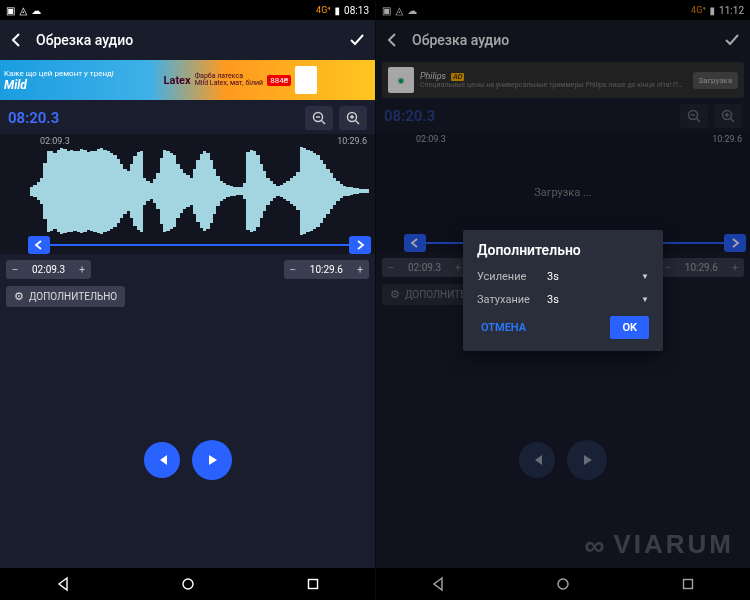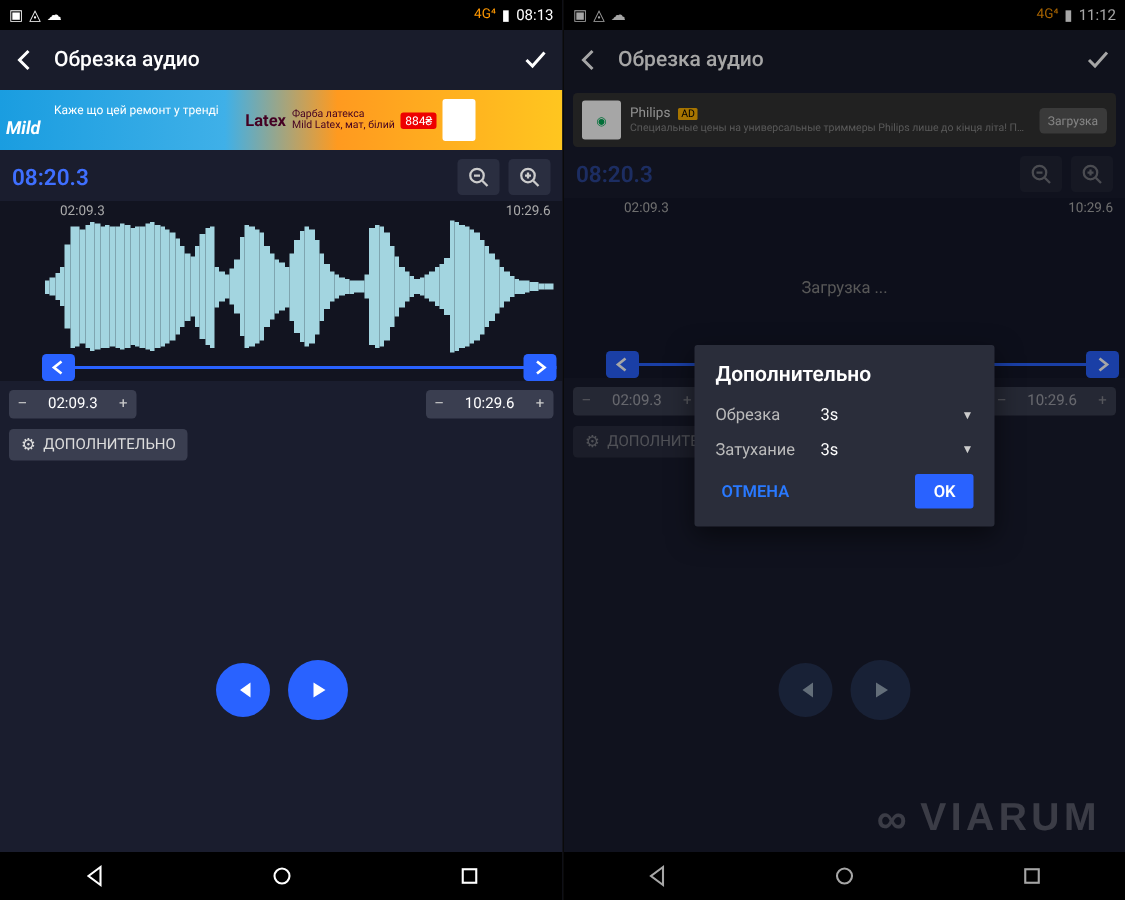--- a/index.html
+++ b/index.html
@@ -173,21 +173,21 @@
       <div class="title">Обрезка аудио</div>
       <div class="check">
         <svg width="18" height="18" viewBox="0 0 18 18">
             <path d="M3 9 L7 13 L15 4" stroke="#fff" stroke-width="2" fill="none"></path>
           </svg>
       </div>
     </div>
 
     <div class="adbanner">
       <div style="flex:1;display:flex;flex-direction:column;justify-content:center;">
-        <span style="font-size:8px;margin-left:32px;">Kaже що цей ремонт у тренді</span>
+        <span style="font-size:8px;">Kaже що цей ремонт у тренді</span>
         <span style="font-size:12px;font-style:italic;font-weight:700;">Mild</span>
       </div>
       <div style="flex:1.3;display:flex;align-items:center;gap:4px;">
         <span style="font-size:11px;font-weight:700;color:#402;">Latex</span>
         <span style="font-size:7px;color:#402;line-height:1;">Фарба латекса<br>Mild Latex, мат, білий</span>
         <span style="background:#e00;color:#fff;padding:1px 3px;font-size:8px;border-radius:2px;">884₴</span>
         <span style="width:22px;height:28px;background:#fff;border-radius:2px;"></span>
       </div>
     </div>
 
@@ -406,21 +406,21 @@
       <div class="check">
         <svg width="18" height="18" viewBox="0 0 18 18">
             <path d="M3 9 L7 13 L15 4" stroke="#fff" stroke-width="2" fill="none"></path>
           </svg>
       </div>
     </div>
 
     <div class="adbanner-right">
       <div class="ad-logo">◉</div>
       <div class="ad-text">
-        <div style="color:#ddd;font-size:9px;">
+        <div style="color:#ddd;font-size:9px;font-style:italic;">
           <span>Philips</span>
           <span style="background:#ffb300;color:#000;padding:0 2px;font-size:7px;border-radius:1px;margin-left:3px;">AD</span>
         </div>
         <div style="font-size:7px;color:#888;white-space:nowrap;overflow:hidden;text-overflow:ellipsis;">Специальные цены на универсальные триммеры Philips лише до кінця літа! Поспішайте замовити в...</div>
       </div>
       <div class="ad-btn">Загрузка</div>
     </div>
 
     <div class="timerow">
       <div class="totaltime">08:20.3</div>
@@ -506,21 +506,21 @@
         <svg width="14" height="14" viewBox="0 0 14 14">
             <rect x="2.5" y="2.5" width="9" height="9" stroke="#fff" stroke-width="1.4" fill="none"></rect>
           </svg>
       </div>
     </div>
 
     <div class="overlay">
       <div class="dialog">
         <h3>Дополнительно</h3>
         <div class="dlg-row">
-          <div class="lbl">Обрезка</div>
+          <div class="lbl">Усиление</div>
           <div class="sel">
             <span>3s</span>
             <span class="arrow">▼</span>
           </div>
         </div>
         <div class="dlg-row">
           <div class="lbl">Затухание</div>
           <div class="sel">
             <span>3s</span>
             <span class="arrow">▼</span>

